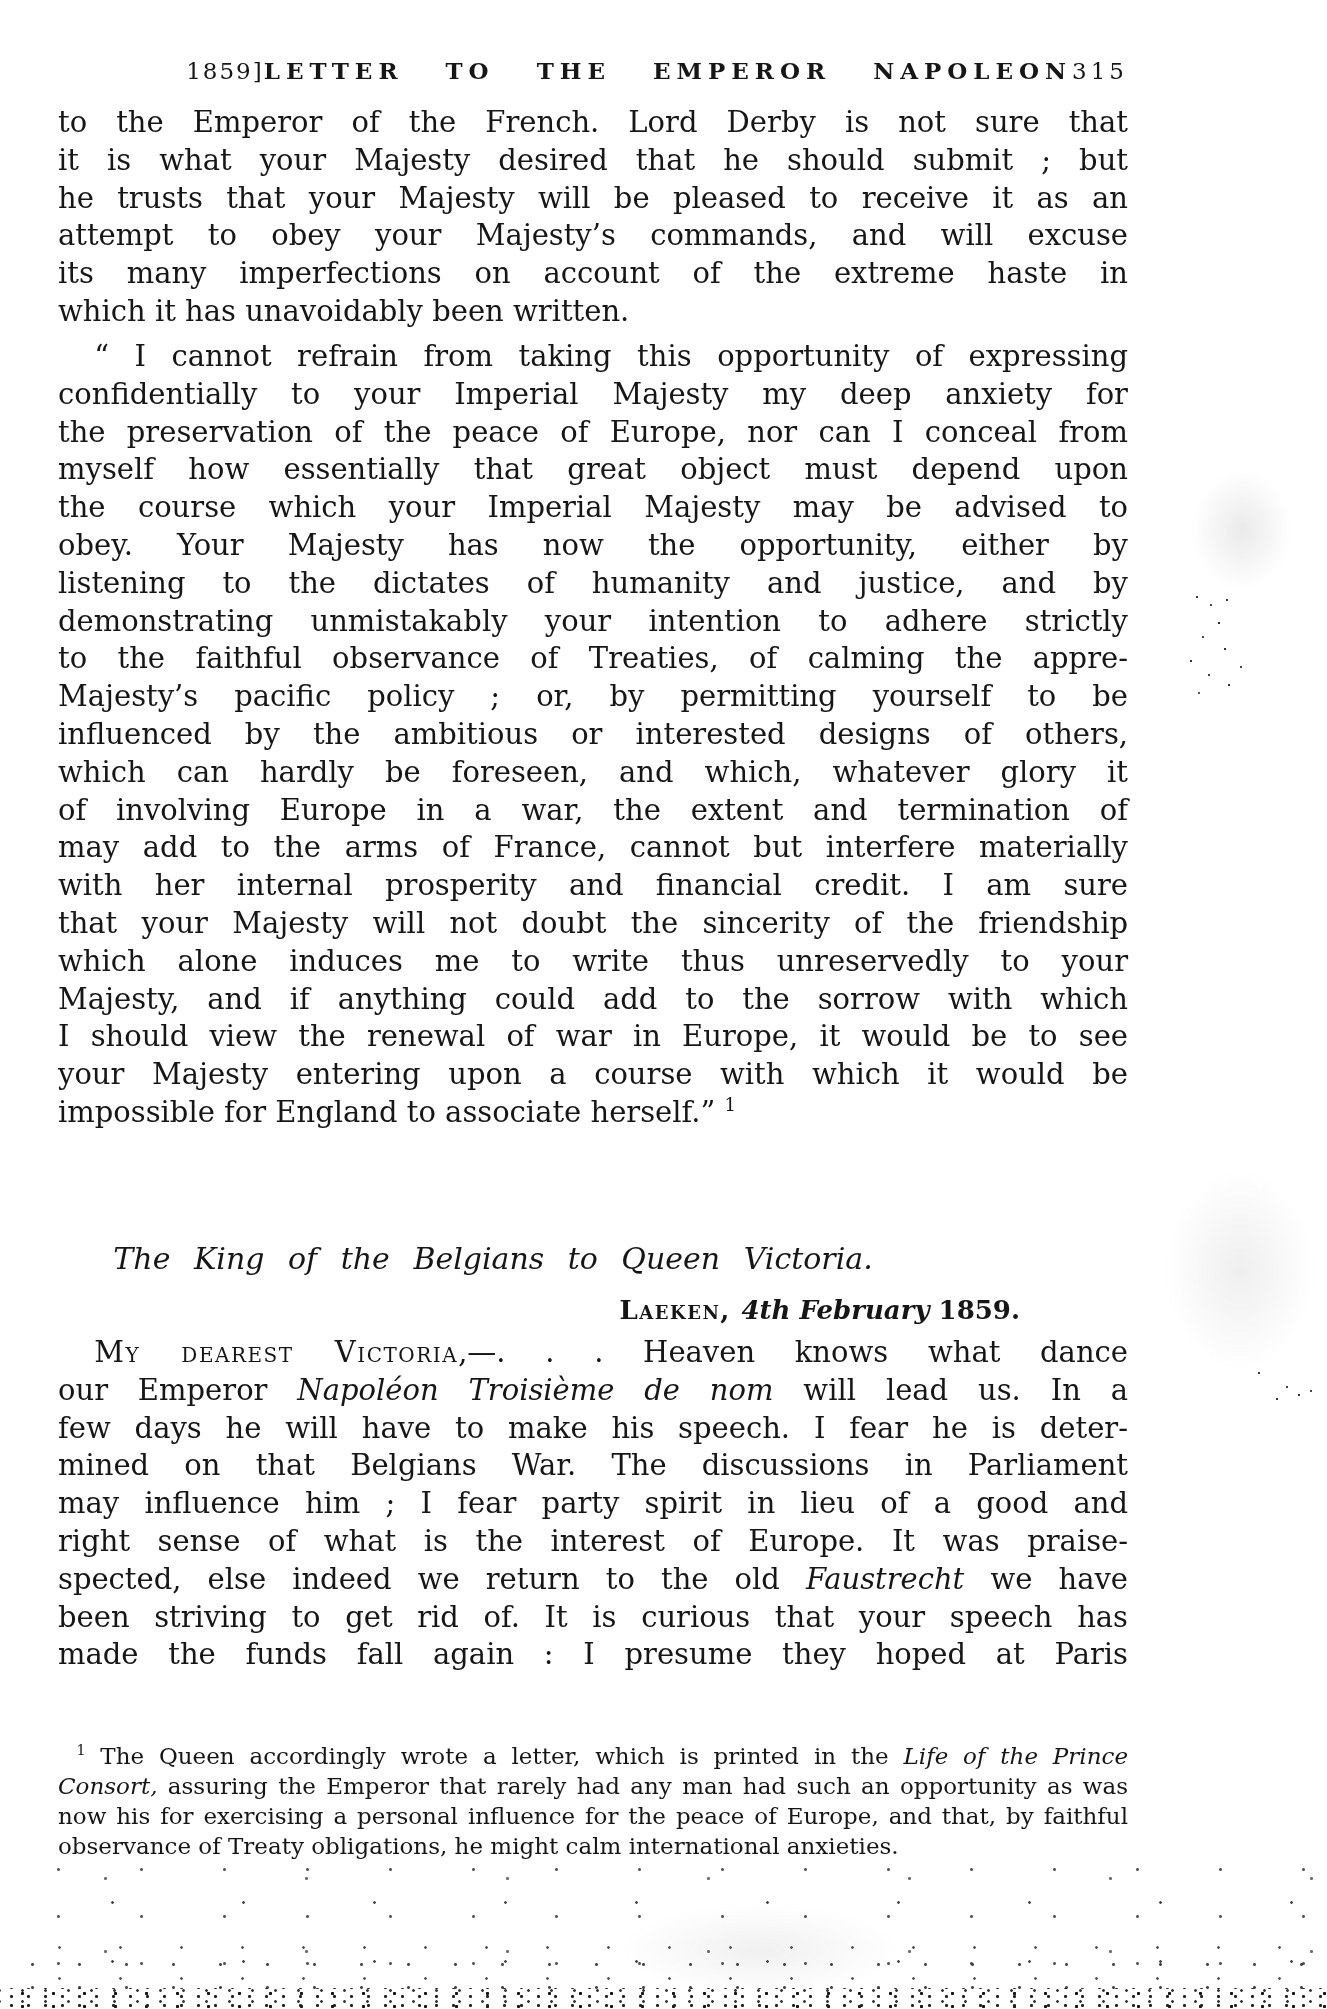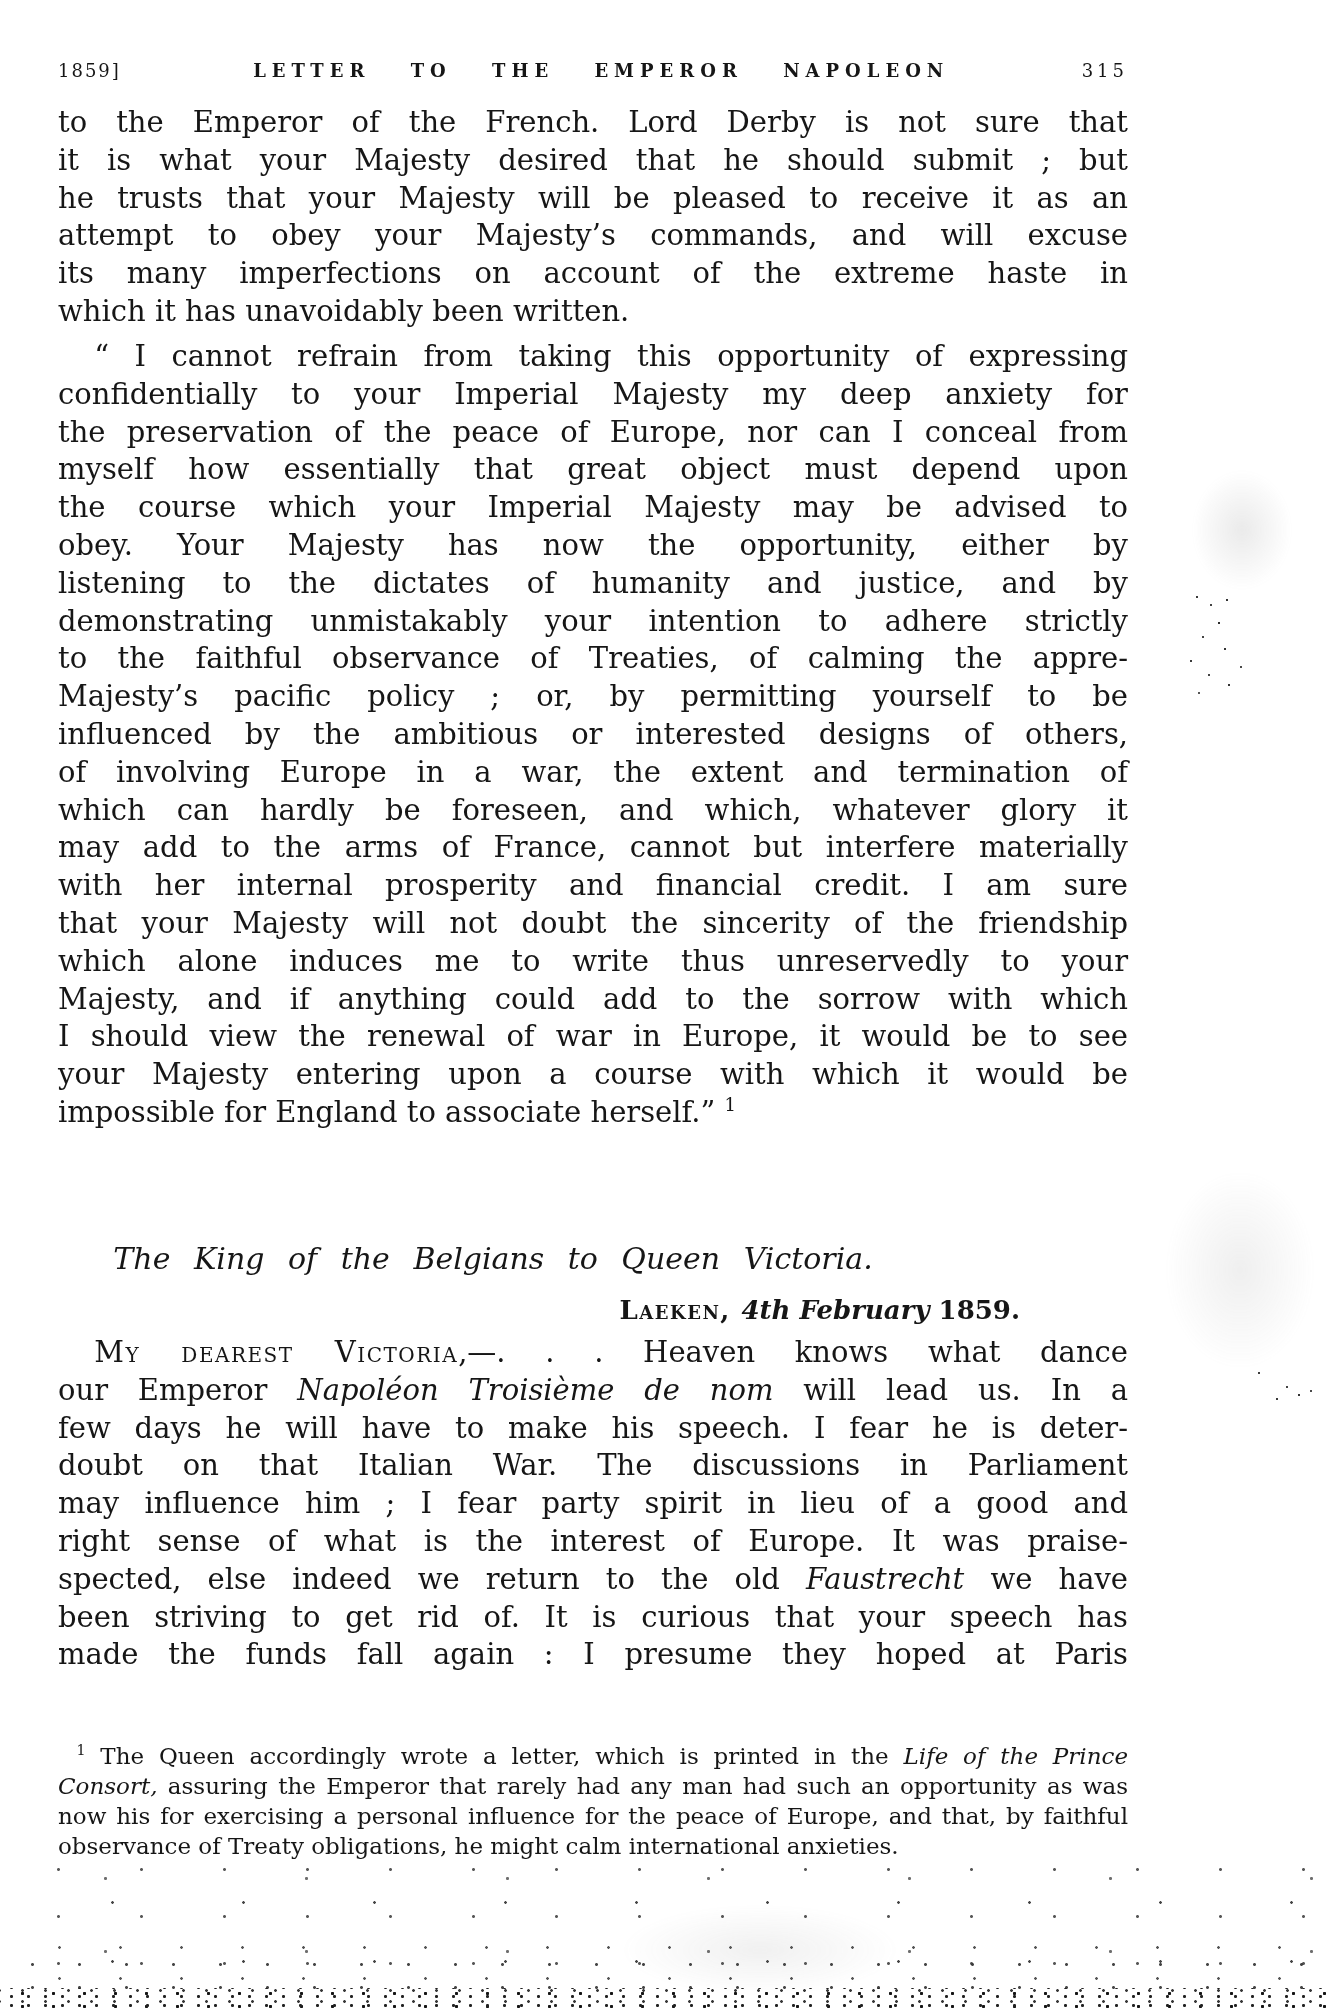--- a/index.html
+++ b/index.html
@@ -10,22 +10,22 @@
     background:#ffffff;
     color:#161616;
     font-family:"DejaVu Serif", serif;
     overflow:hidden;
   }
   .col { position:absolute; left:58px; width:1070px; }
 
   
   .runhead {
     top:56px;
-    display:flex; justify-content:space-between; align-items:baseline;
-    font-size:18px; line-height:30px;
+    display:flex; justify-content:flex-end; align-items:baseline;
+    font-size:23px; line-height:30px;
   }
   .runhead .bracket { letter-spacing:2px; }
   .runhead .title   { letter-spacing:6px; word-spacing:28px;font-weight:bold; }
   .runhead .pageno  { letter-spacing:4px; }
 
   
   .bodytext { font-size:29px; line-height:37.8px; }
   .tline { text-align:justify; text-align-last:justify; }
   .tline.last { text-align-last:left; }
   .tline.indent { text-indent:1.25em; }
@@ -121,22 +121,22 @@
       <div class="tline"><span>confidentially to your Imperial Majesty my deep anxiety for</span></div>
       <div class="tline"><span>the preservation of the peace of Europe, nor can I conceal from</span></div>
       <div class="tline"><span>myself how essentially that great object must depend upon</span></div>
       <div class="tline"><span>the course which your Imperial Majesty may be advised to</span></div>
       <div class="tline"><span>obey. Your Majesty has now the opportunity, either by</span></div>
       <div class="tline"><span>listening to the dictates of humanity and justice, and by</span></div>
       <div class="tline"><span>demonstrating unmistakably your intention to adhere strictly</span></div>
       <div class="tline"><span>to the faithful observance of Treaties, of calming the appre-</span></div>
       <div class="tline"><span>Majesty’s pacific policy ; or, by permitting yourself to be</span></div>
       <div class="tline"><span>influenced by the ambitious or interested designs of others,</span></div>
+      <div class="tline"><span>which can hardly be foreseen, and which, whatever glory it</span></div>
       <div class="tline"><span>of involving Europe in a war, the extent and termination of</span></div>
-      <div class="tline"><span>which can hardly be foreseen, and which, whatever glory it</span></div>
       <div class="tline"><span>may add to the arms of France, cannot but interfere materially</span></div>
       <div class="tline"><span>with her internal prosperity and financial credit. I am sure</span></div>
       <div class="tline"><span>that your Majesty will not doubt the sincerity of the friendship</span></div>
       <div class="tline"><span>which alone induces me to write thus unreservedly to your</span></div>
       <div class="tline"><span>Majesty, and if anything could add to the sorrow with which</span></div>
       <div class="tline"><span>I should view the renewal of war in Europe, it would be to see</span></div>
       <div class="tline"><span>your Majesty entering upon a course with which it would be</span></div>
       <div class="tline last"><span>impossible for England to associate herself.” </span><span class="sup">1</span></div>
     </div>
 
@@ -145,21 +145,21 @@
     </div>
 
   <div id="dateline" class="col">
       <div class="tline"><span class="sc">Laeken, </span><span class="i">4th February </span><span>1859.</span></div>
     </div>
 
   <div id="para3" class="col bodytext">
       <div class="tline indent"><span class="sc">My dearest Victoria</span><span>,—. . . Heaven knows what dance</span></div>
       <div class="tline"><span>our Emperor </span><span class="i">Napoléon Troisième de nom</span><span> will lead us. In a</span></div>
       <div class="tline"><span>few days he will have to make his speech. I fear he is deter-</span></div>
-      <div class="tline"><span>doubt on that Italian War. The discussions in Parliament</span></div>
+      <div class="tline"><span>mined on that Belgians War. The discussions in Parliament</span></div>
       <div class="tline"><span>may influence him ; I fear party spirit in lieu of a good and</span></div>
       <div class="tline"><span>right sense of what is the interest of Europe. It was praise-</span></div>
       <div class="tline"><span>spected, else indeed we return to the old </span><span class="i">Faustrecht</span><span> we have</span></div>
       <div class="tline"><span>been striving to get rid of. It is curious that your speech has</span></div>
       <div class="tline"><span>made the funds fall again : I presume they hoped at Paris</span></div>
     </div>
 
   <div id="footnote" class="col">
       <div class="tline indent"><span class="sup">1</span><span> The Queen accordingly wrote a letter, which is printed in the </span><span class="i">Life of the Prince</span></div>
       <div class="tline"><span class="i">Consort,</span><span> assuring the Emperor that rarely had any man had such an opportunity as was</span></div>

